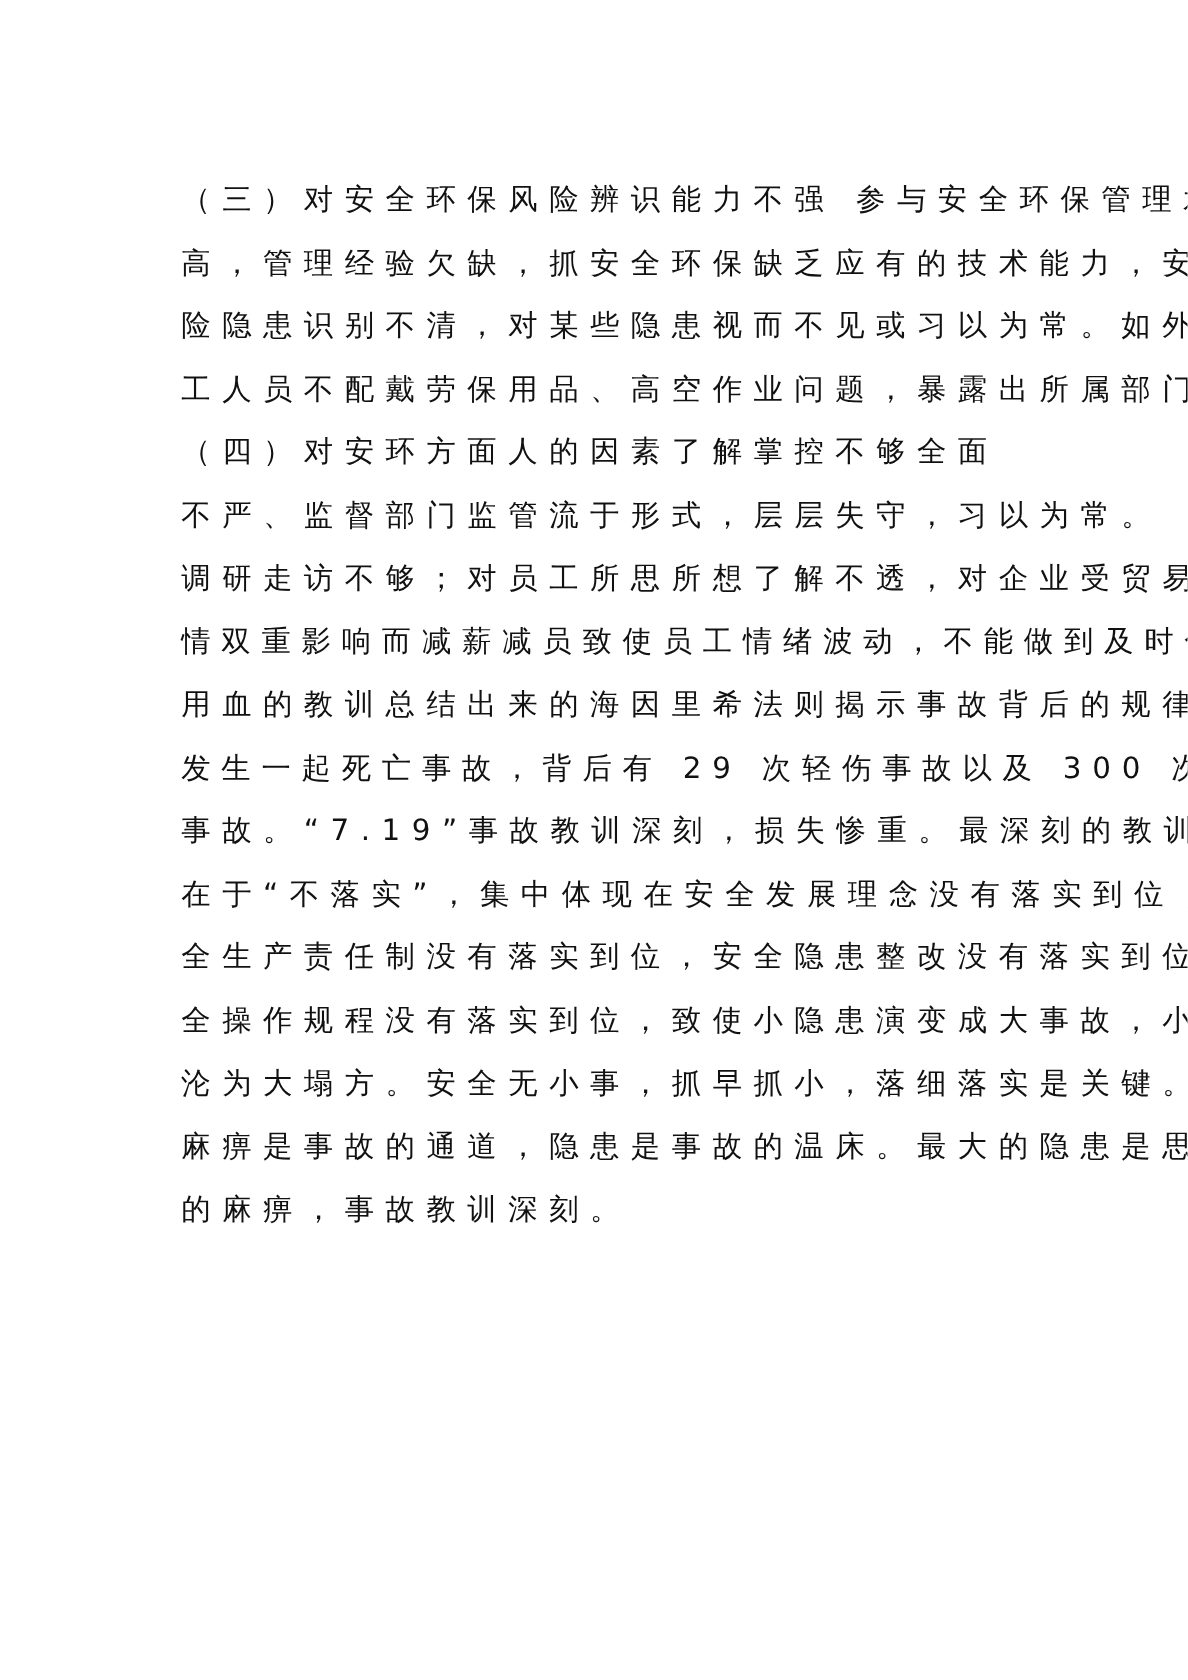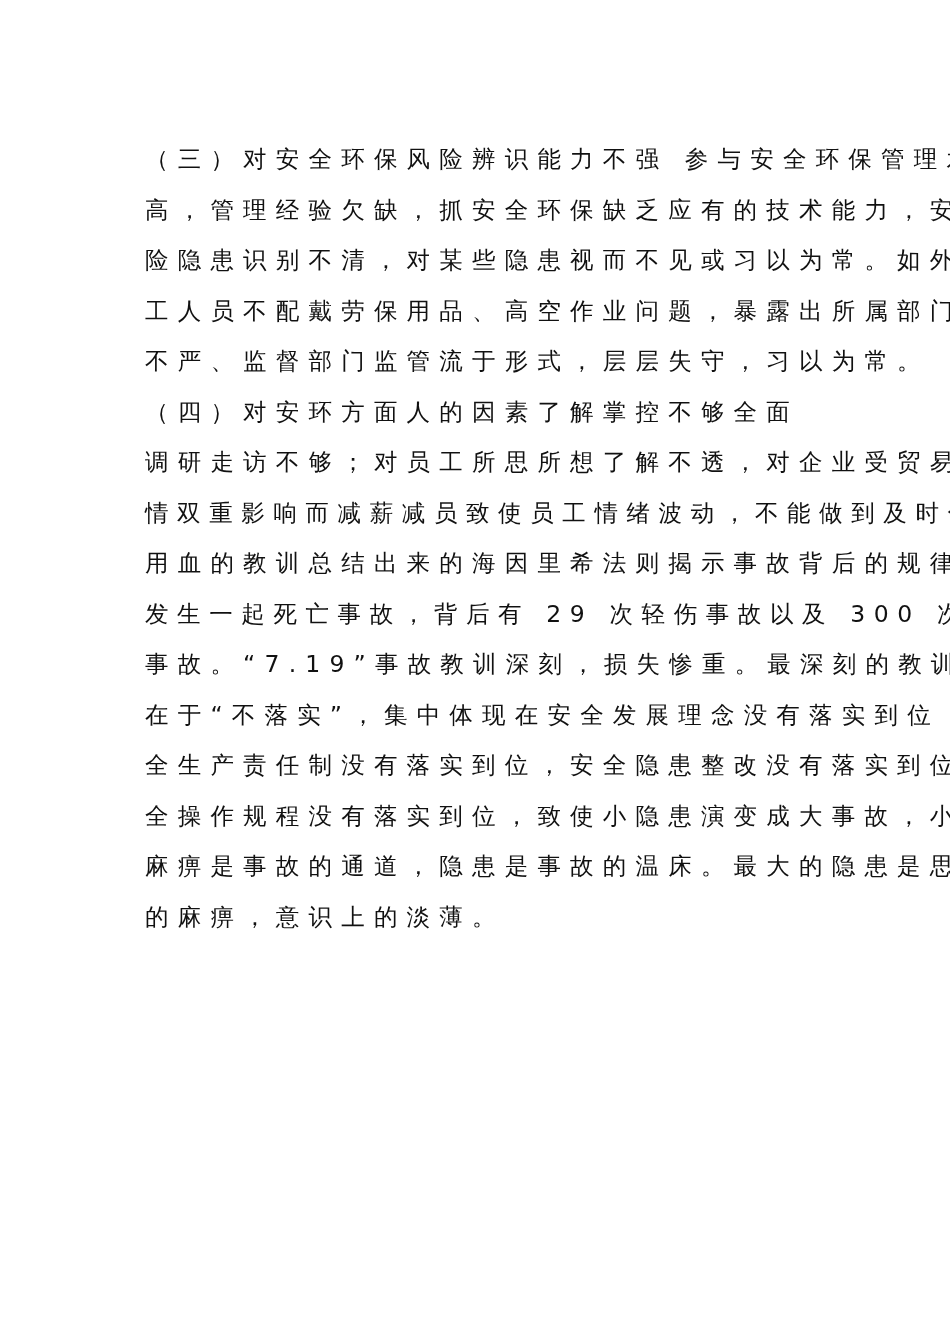--- a/index.html
+++ b/index.html
@@ -43,26 +43,27 @@
 </style>
 </head>
 <body>
 
 <div class="page">
   <div class="text-block">
     <div class="line">（三）对安全环保风险辨识能力不强 参与安全环保管理水平不</div>
     <div class="line">高，管理经验欠缺，抓安全环保缺乏应有的技术能力，安全风</div>
     <div class="line">险隐患识别不清，对某些隐患视而不见或习以为常。如外来施</div>
     <div class="line">工人员不配戴劳保用品、高空作业问题，暴露出所属部门把关</div>
+    <div class="line">（四）对安环方面人的因素了解掌控不够全面</div>
     <div class="line">不严、监督部门监管流于形式，层层失守，习以为常。</div>
-    <div class="line">（四）对安环方面人的因素了解掌控不够全面</div>
     <div class="line">调研走访不够；对员工所思所想了解不透，对企业受贸易战疫</div>
     <div class="line tight">情双重影响而减薪减员致使员工情绪波动，不能做到及时化解。</div>
     <div class="line">用血的教训总结出来的海因里希法则揭示事故背后的规律：即</div>
     <div class="line tight">发生一起死亡事故，背后有 29 次轻伤事故以及 300 次未遂伤害</div>
     <div class="line">事故。“7.19”事故教训深刻，损失惨重。最深刻的教训就是</div>
     <div class="line">在于“不落实”，集中体现在安全发展理念没有落实到位，安</div>
     <div class="line">全生产责任制没有落实到位，安全隐患整改没有落实到位，安</div>
     <div class="line">全操作规程没有落实到位，致使小隐患演变成大事故，小管涌</div>
+    <div class="line">沦为大塌方。安全无小事，抓早抓小，落细落实是关键。</div>
     <div class="line">麻痹是事故的通道，隐患是事故的温床。最大的隐患是思想上</div>
-    <div class="line">的麻痹，意识上的淡薄。</div>
+    <div class="line">的麻痹，事故教训深刻。</div>
   </div>
 </div>
 
 </body></html>

